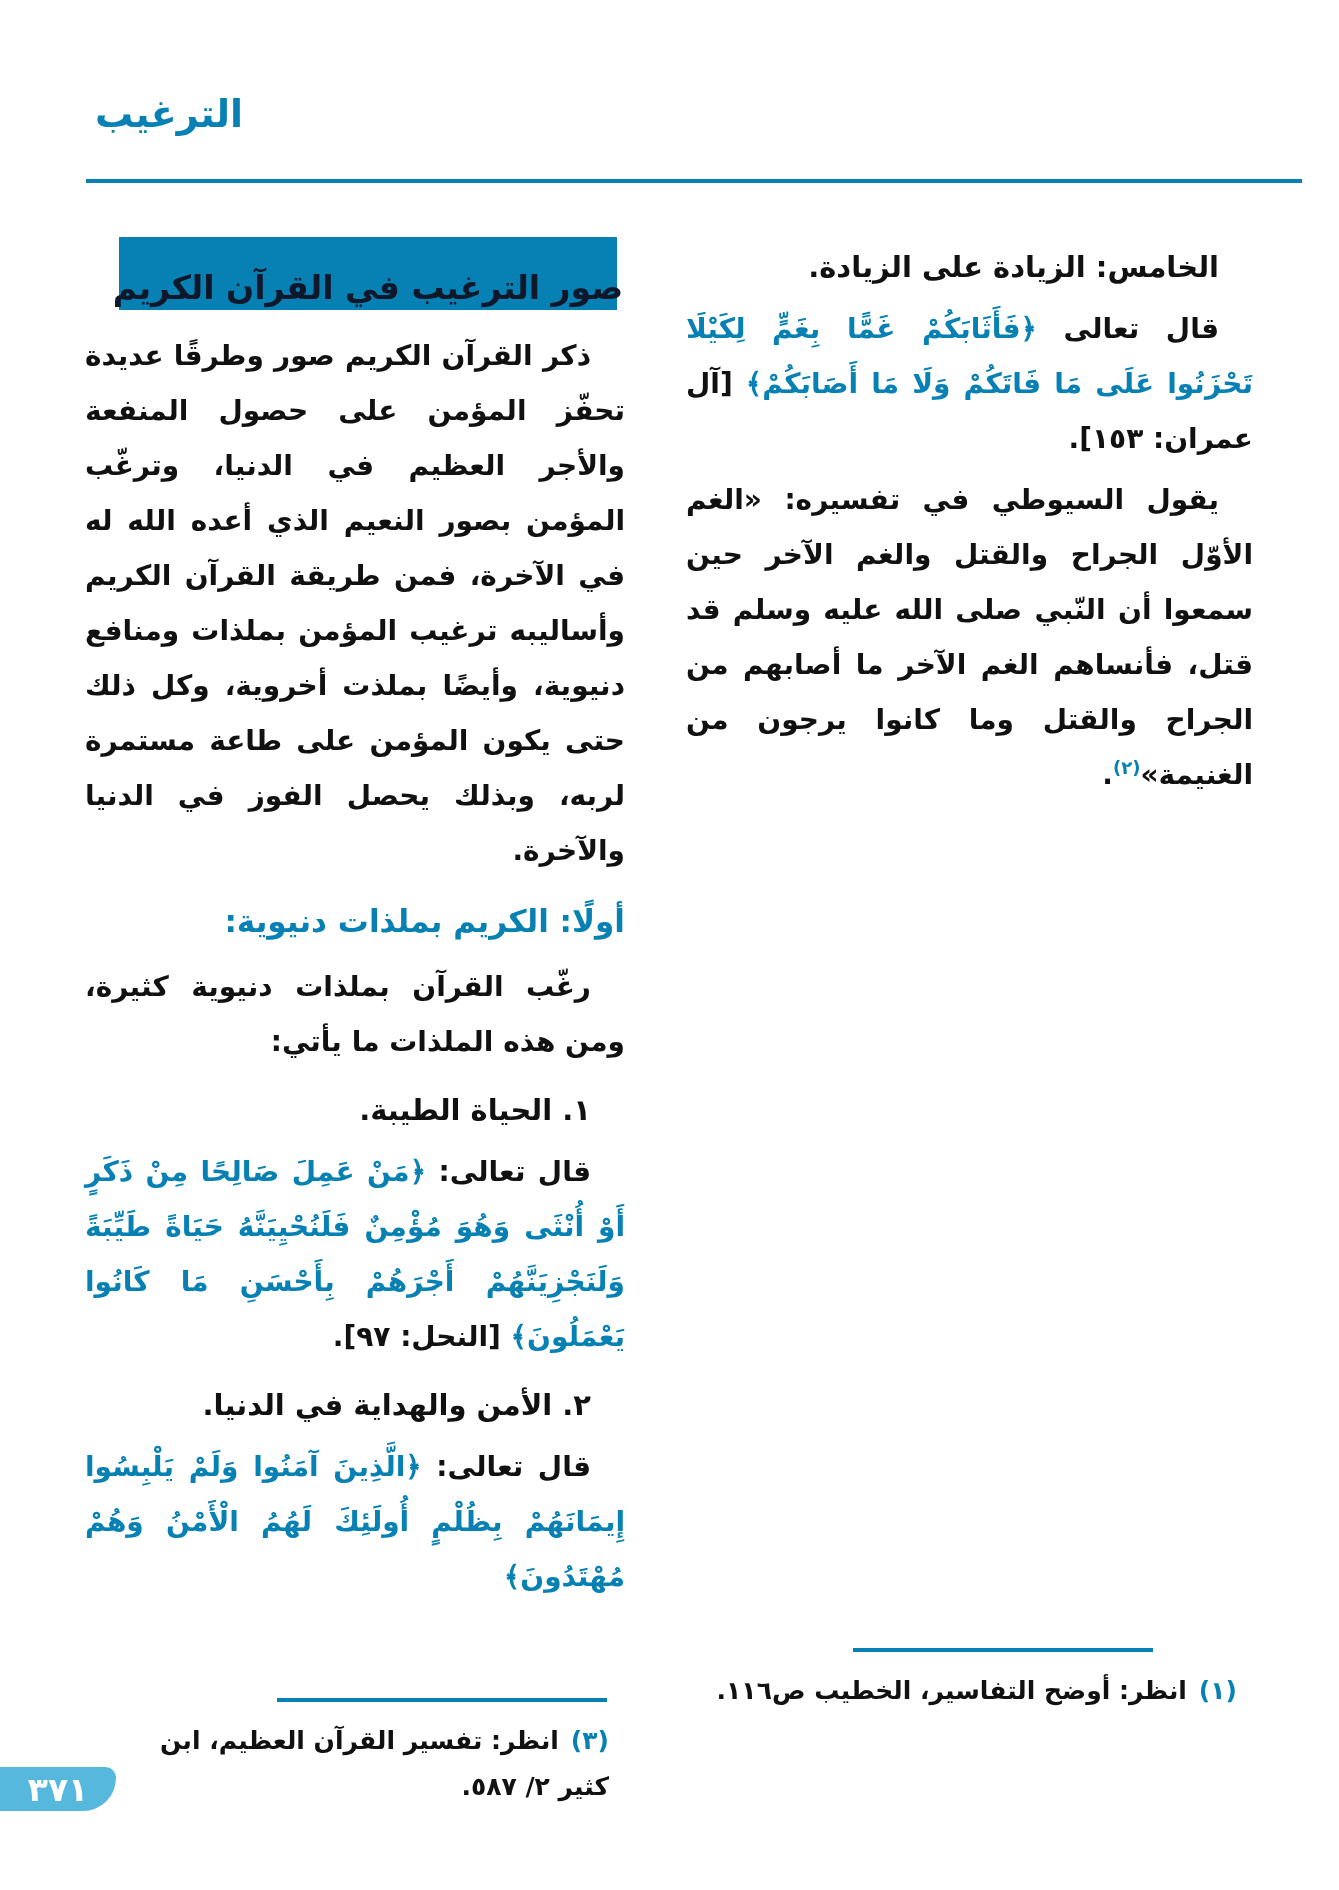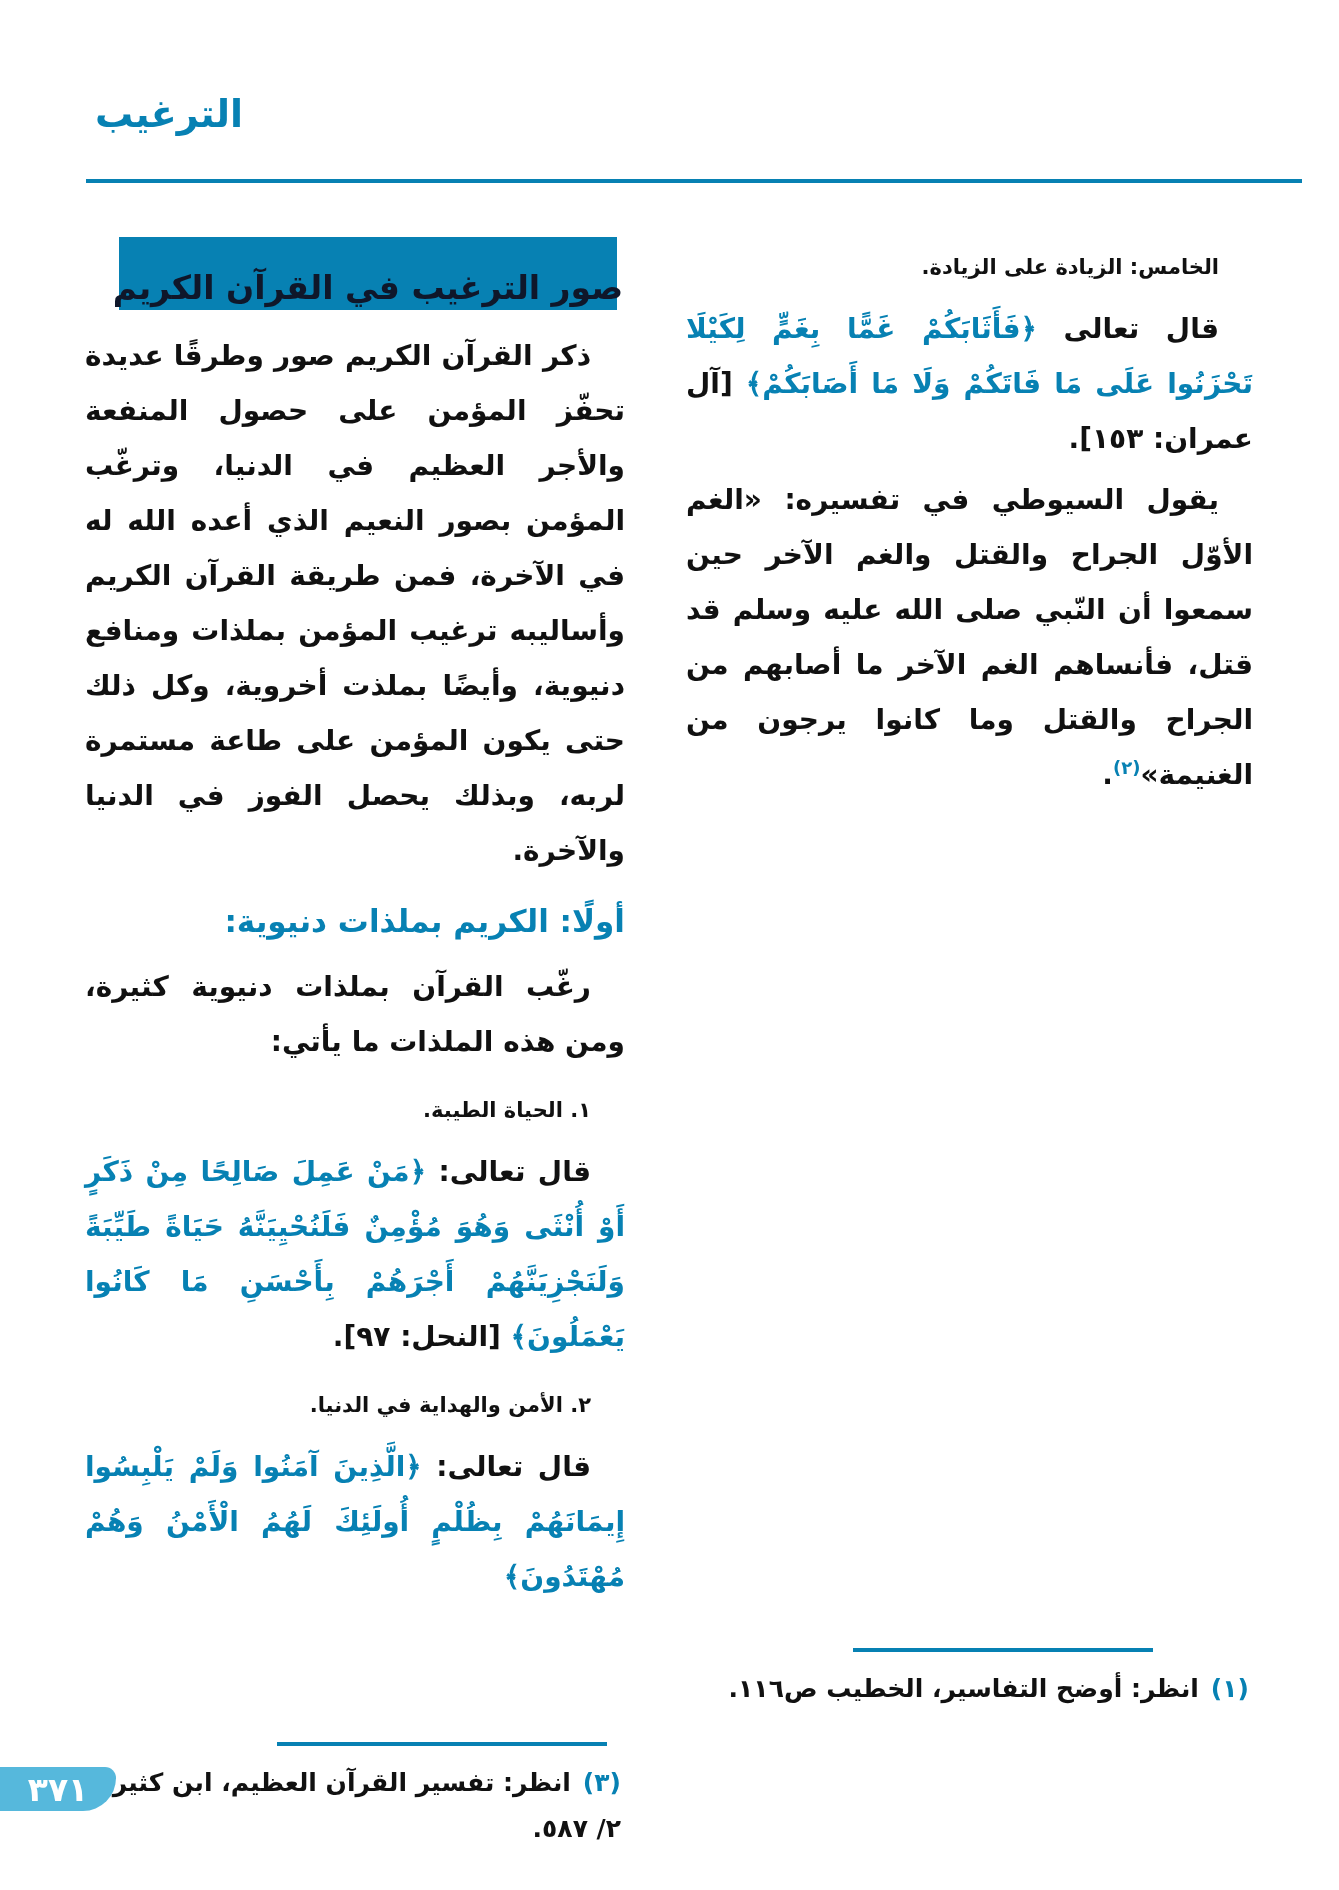--- a/index.html
+++ b/index.html
@@ -42,21 +42,21 @@
   .section-box{
     background:var(--accent);
     width:498px;height:73px;
     margin:0 8px 18px auto;
     display:flex;align-items:center;justify-content:center;
   }
   .section-box .section-title{
     color:#0f172a;font-size:33px;font-weight:bold;white-space:nowrap;margin-top:28px;
   }
   .point-heading{
-    font-size:21px;font-weight:bold;
+    font-size:29px;font-weight:bold;
     margin:14px 0 6px !important;
     text-indent:34px;
   }
   .subheading{
     color:var(--accent);
     font-size:31px;font-weight:bold;
     margin:16px 0 10px !important;
   }
   .verse-p{margin:0 0 6px !important;}
   .verse{color:var(--accent);font-weight:bold;}
@@ -66,28 +66,28 @@
     font-size:18px;
     vertical-align:super;
     line-height:0;
   }
   .footnotes{
     position:absolute;
     font-size:25px;line-height:46px;font-weight:bold;
     text-align:right;
   }
   .footnotes-right{top:1648px;right:86px;width:567px;}
-  .footnotes-left{top:1742px;left:85px;width:540px;}
+  .footnotes-left{top:1698px;left:85px;width:540px;}
   .fn-rule{
     height:4px;background:var(--accent);
     margin-bottom:14px;
   }
   .footnotes-right .fn-rule{width:300px;margin-right:100px;}
   .footnotes-left .fn-rule{width:330px;margin-right:18px;}
-  .fn-line{margin:4px;}
+  .fn-line{margin:16px;}
   .fn-num{color:var(--accent);margin-left:12px;}
   .page-tab{
     position:absolute;top:1767px;left:0;
     width:116px;height:44px;
     background:var(--page-tab);
     border-radius:0 12px 36px 0;
     display:flex;align-items:center;justify-content:center;
   }
   .page-number{color:#ffffff;font-size:33px;font-weight:bold;}
   .website{

